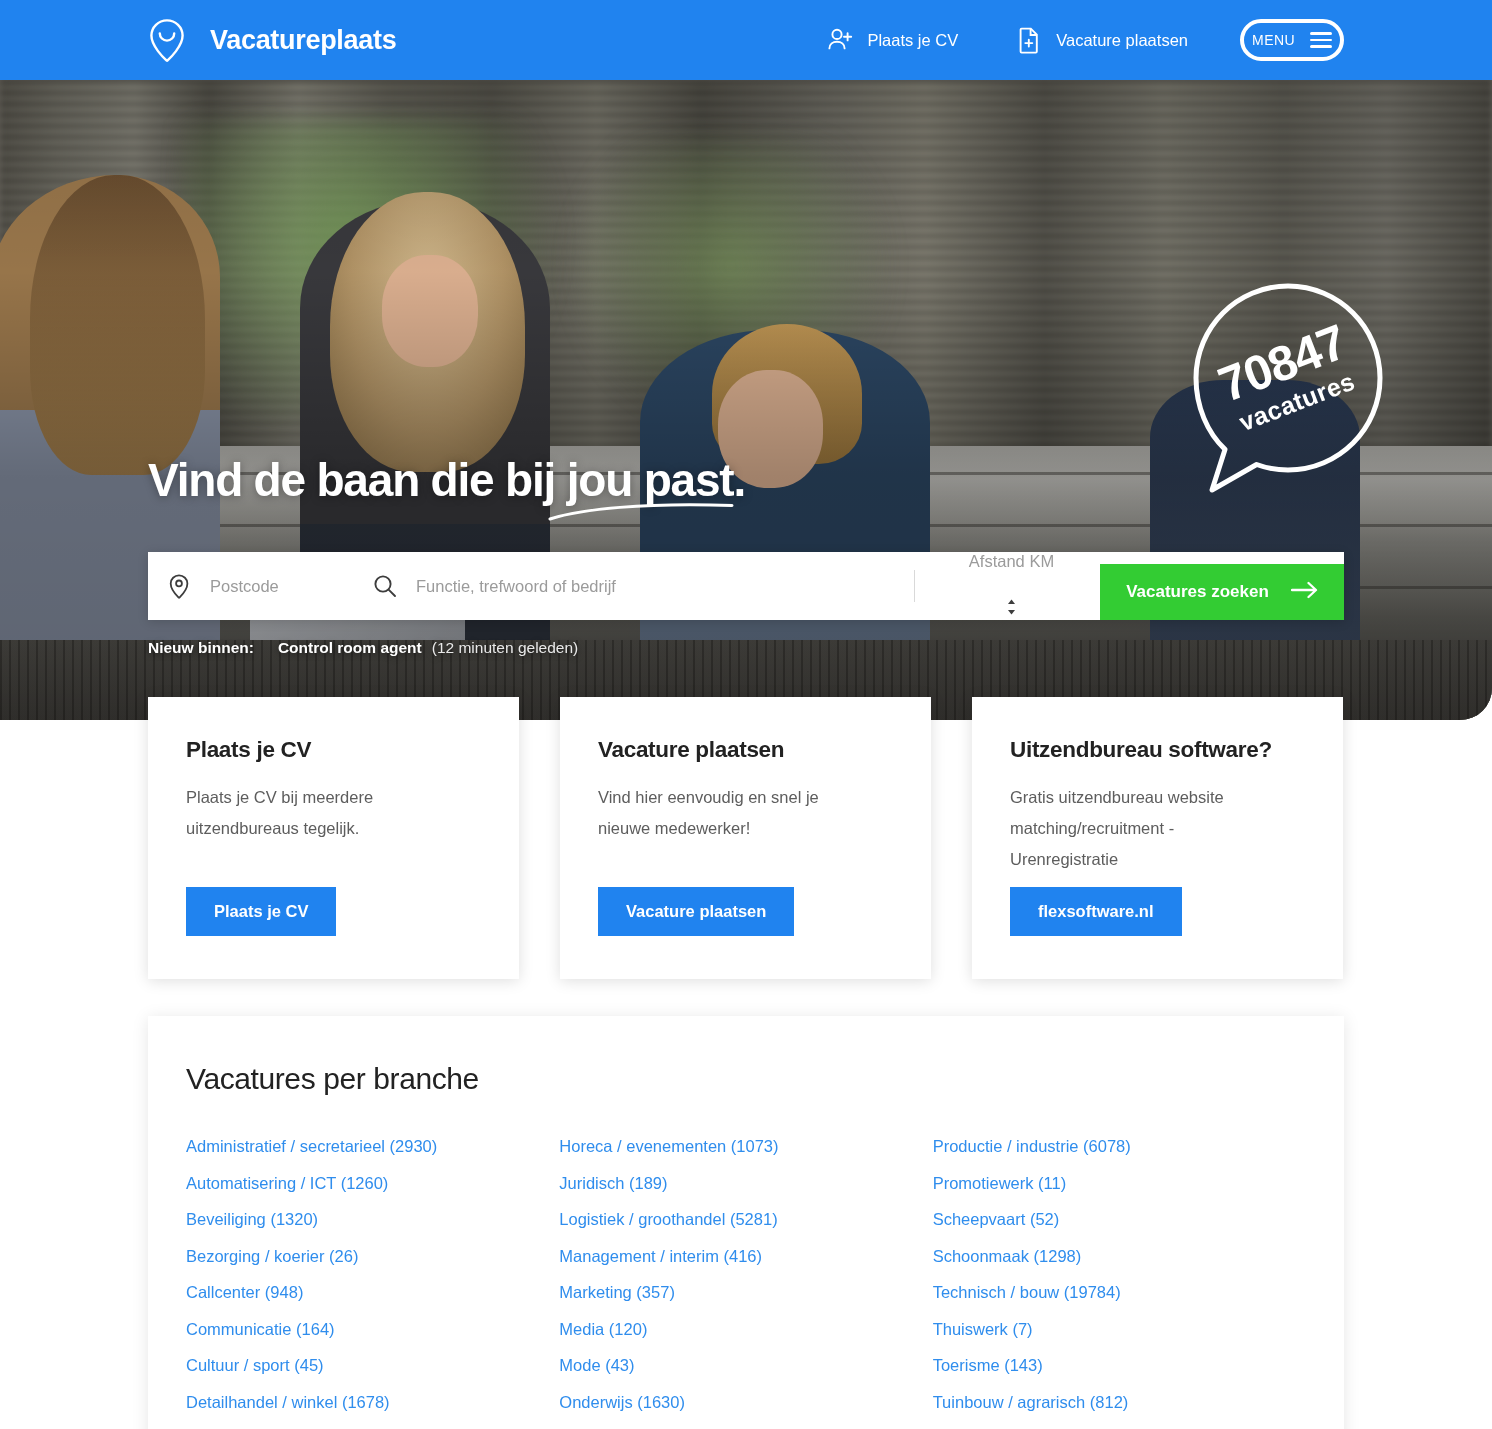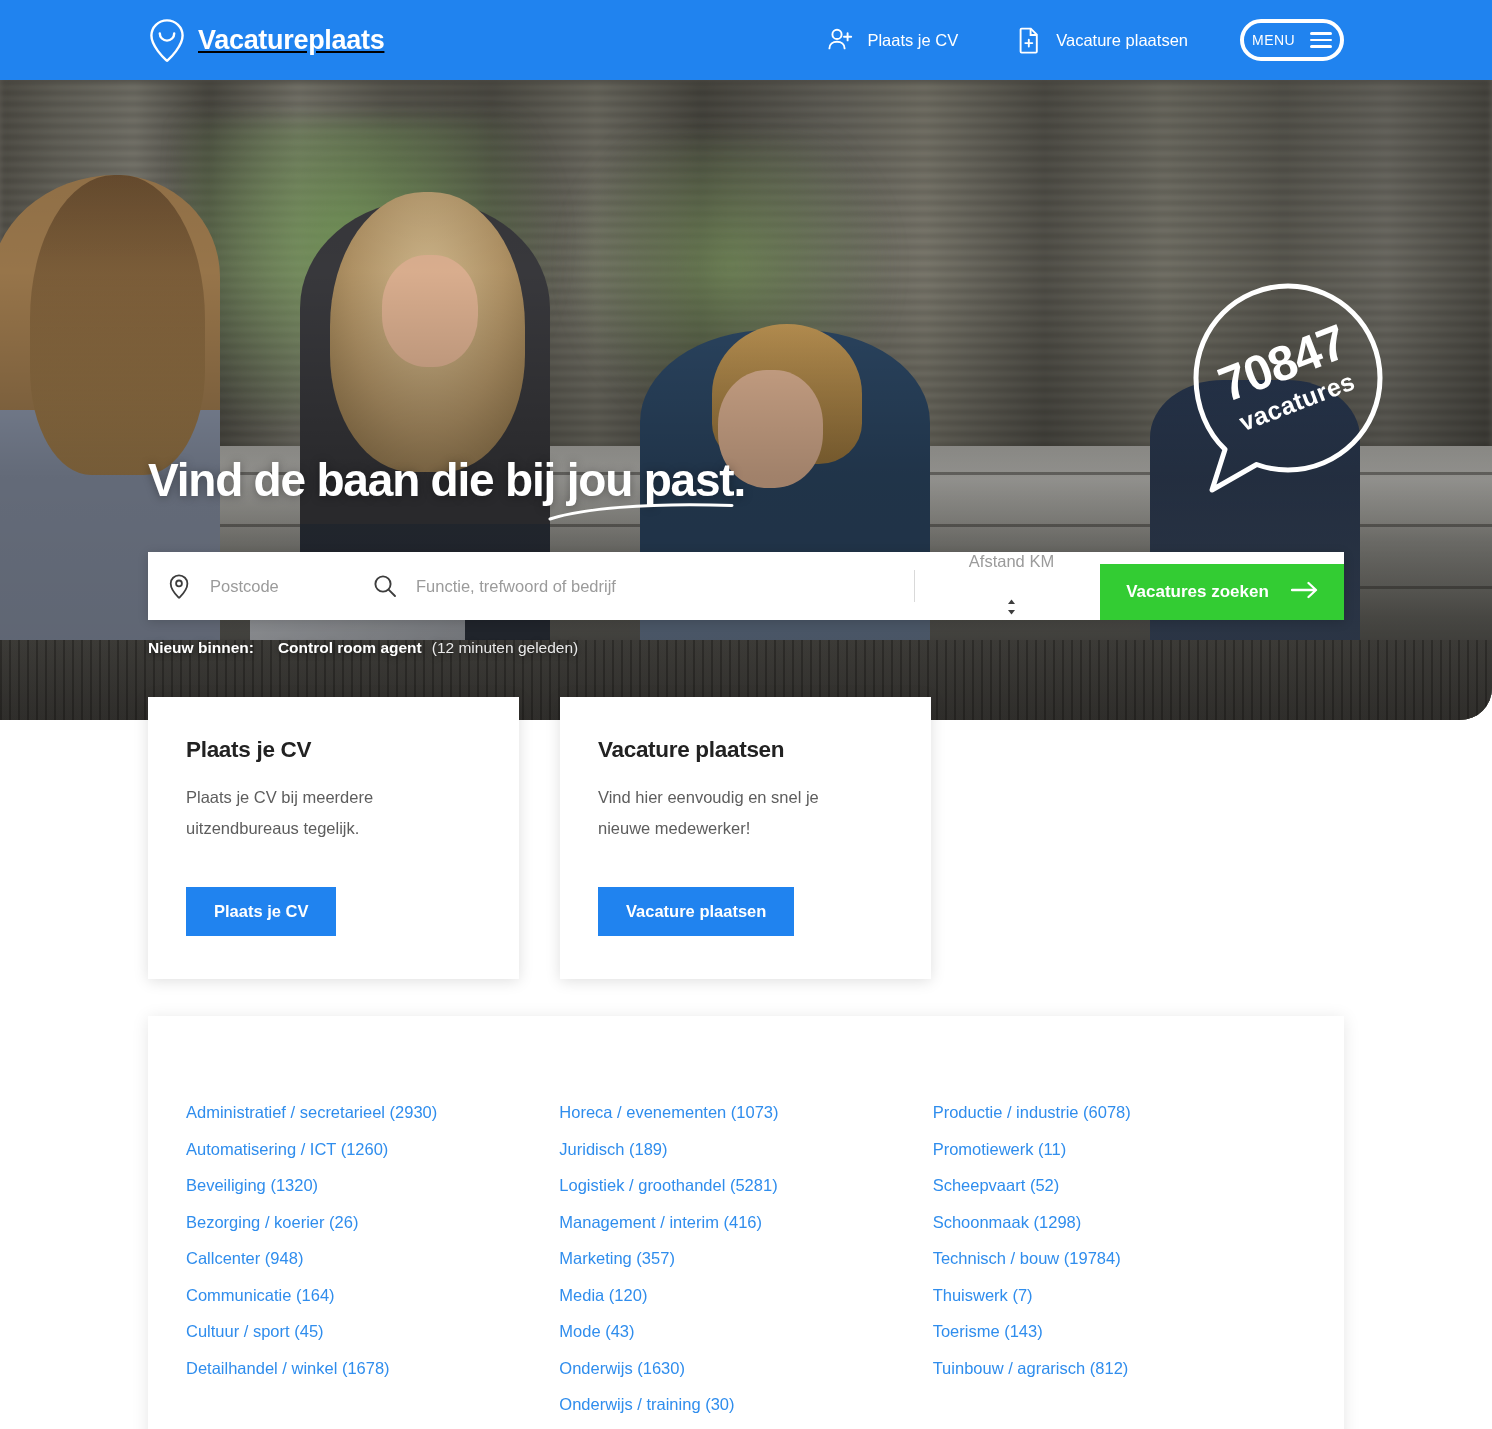--- a/index.html
+++ b/index.html
@@ -13,24 +13,23 @@
 
   
   .header {
     position: absolute; top: 0; left: 0;
     width: 1492px; height: 80px;
     background: #2083ef;
     display: flex; align-items: center;
     z-index: 40;
   }
   .brand {
-    display: flex; align-items: center; gap: 12px;
+    display: flex; align-items: center; gap: 24px;
     margin-left: 148px;
     cursor: pointer;
-    text-decoration: underline;
   }
   .brand-logo { width: 38px; height: 44px; display: block; }
   .brand-name {
     color: #fff; font-size: 27px; font-weight: bold;
     letter-spacing: -0.3px; white-space: nowrap;
   }
   .header-nav {
     margin-left: auto; margin-right: 148px;
     display: flex; align-items: center;
   }
@@ -392,23 +391,29 @@
   <div class="card">
     <div class="card-title">Plaats je CV</div>
     <div class="card-desc">Plaats je CV bij meerdere uitzendbureaus tegelijk.</div>
     <button class="card-btn">Plaats je CV</button>
   </div>
   <div class="card">
     <div class="card-title">Vacature plaatsen</div>
     <div class="card-desc">Vind hier eenvoudig en snel je nieuwe medewerker!</div>
     <button class="card-btn">Vacature plaatsen</button>
   </div>
+  <div class="card">
+    <div class="card-title">Uitzendbureau software?</div>
+    <div class="card-desc">Gratis uitzendbureau website matching/recruitment - Urenregistratie</div>
+    <button class="card-btn">flexsoftware.nl</button>
+  </div>
 </div>
 
 <div class="branches">
+  <div class="branches-title">Vacatures per branche</div>
   <div class="branch-cols">
     <div class="branch-col">
       <a class="branch-link">Administratief / secretarieel (2930)</a>
       <a class="branch-link">Automatisering / ICT (1260)</a>
       <a class="branch-link">Beveiliging (1320)</a>
       <a class="branch-link">Bezorging / koerier (26)</a>
       <a class="branch-link">Callcenter (948)</a>
       <a class="branch-link">Communicatie (164)</a>
       <a class="branch-link">Cultuur / sport (45)</a>
       <a class="branch-link">Detailhandel / winkel (1678)</a>

